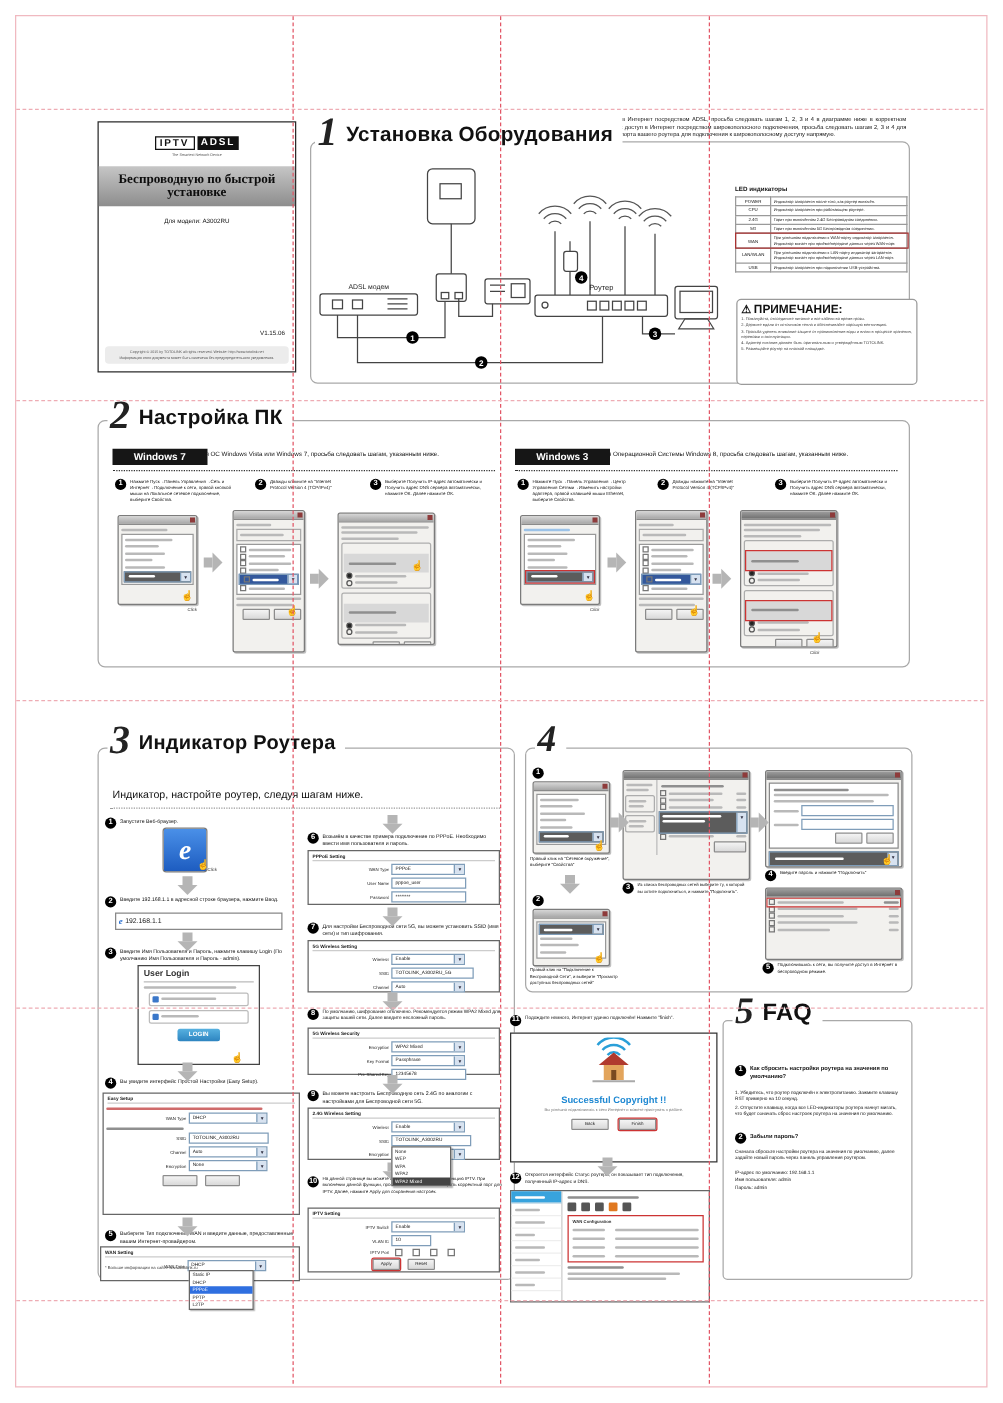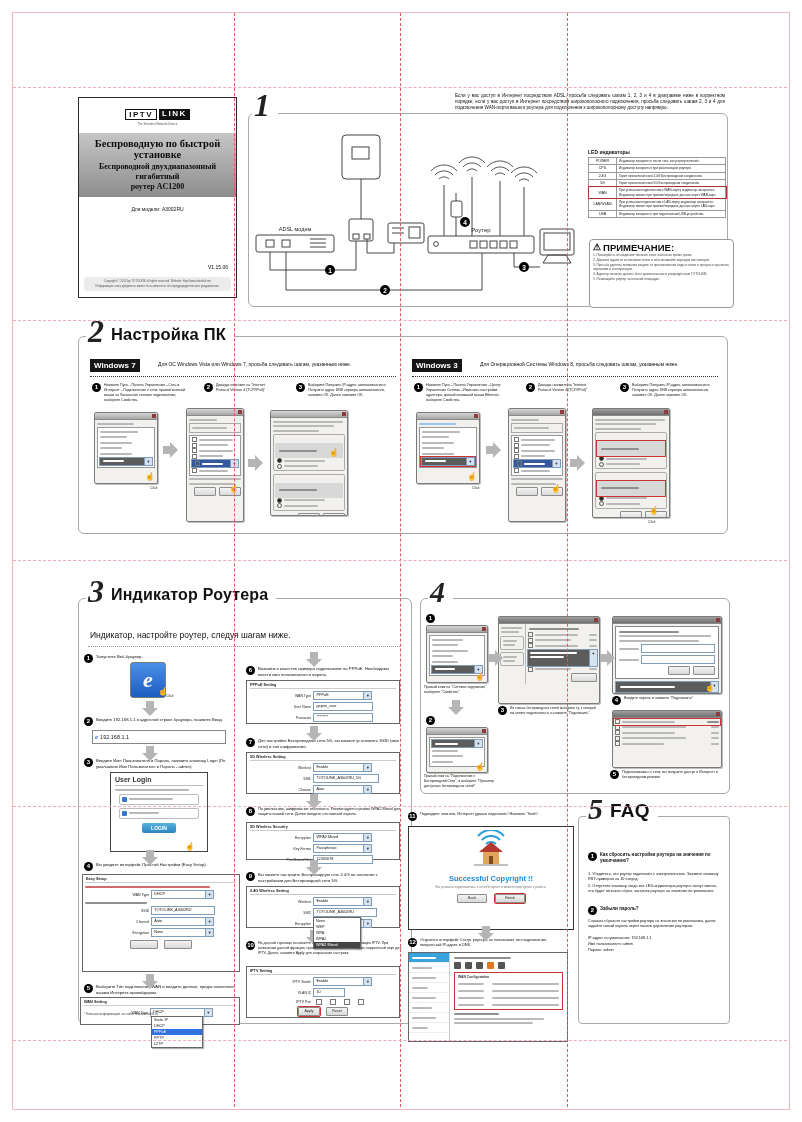--- a/index.html
+++ b/index.html
@@ -8,21 +8,21 @@
   .x{position:absolute}
   
   .frame{left:12px;top:12px;width:776px;height:1096px;border:1px solid #f0b9c0}
   .vfold{top:13px;height:1094px;width:0;border-left:1px dashed #e25767;z-index:40}
   .hfold{left:13px;width:774px;height:0;border-top:1px dashed #eeacb4;z-index:40}
   
   .panel{border:1px solid #a9a9a9;border-radius:6px;background:#fff}
   .sechead{display:flex;align-items:flex-end;gap:7px;background:#fff;padding:0 8px 2px 2px;z-index:2}
   .secnum{font-family:"Liberation Serif",serif;font-style:italic;font-weight:bold;line-height:.82;color:#222}
   .sectitle{font-weight:bold;color:#111;letter-spacing:.2px}
-  .badge{background:#161616;color:#fff;font-weight:bold;font-size:8px;padding:2px 4px;z-index:2}
+  .badge{background:#161616;color:#fff;font-weight:bold;font-size:8px;padding:2px 17px;z-index:2}
   .dotted{border-top:1.5px dotted #333;height:0}
   
   .t32{font-size:3.2px;line-height:1.5}.t34{font-size:3.4px;line-height:1.45}
   .t36{font-size:3.6px;line-height:1.4}.t38{font-size:3.8px;line-height:1.35}
   .t42{font-size:4.2px;line-height:1.35}.t46{font-size:4.6px;line-height:1.35}
   .t5{font-size:5px;line-height:1.4}
   .jt{text-align:justify}
   .step{display:flex;gap:3px;align-items:flex-start}
   .circ{flex:0 0 auto;display:inline-block;width:9px;height:9px;border-radius:50%;background:#000;color:#fff;
         text-align:center;line-height:9.5px;font-size:6px;font-weight:bold}
@@ -138,41 +138,38 @@
   <div class="x vfold" style="left:567px"></div>
   <div class="x hfold" style="top:87px"></div>
   <div class="x hfold" style="top:320px"></div>
   <div class="x hfold" style="top:560px"></div>
   <div class="x hfold" style="top:806px"></div>
   <div class="x hfold" style="top:1040px"></div>
 
   <div class="x cover">
     <div class="logo">
       <span class="lt">IPTV</span>
-      <span class="lk">LINK</span>
+      <span class="lk">ADSL</span>
     </div>
     <div class="tagline">The Smartest Network Device</div>
     <div class="band">
       <div class="t1">Беспроводную по быстрой установке</div>
-      <div class="t2">
-        <div>Беспроводной двухдиапазонный гигабитный</div>
-        <div>роутер AC1200</div>
-      </div>
     </div>
     <div class="model">Для модели: A3002RU</div>
     <div class="ver">V1.15.06</div>
     <div class="copybox">
       <div>Copyright © 2015 by TOTOLINK all rights reserved. Website: http://www.totolink.net</div>
       <div>Информация этого документа может быть изменена без предупредительного уведомления.</div>
     </div>
   </div>
 
   <div class="x panel" style="left:248px;top:113px;width:478px;height:192px"></div>
   <div class="x sechead" style="left:252px;top:92px">
     <span class="secnum" style="font-size:32px">1</span>
+    <span class="sectitle" style="font-size:16.5px">Установка Оборудования</span>
   </div>
   <div class="x t46 jt" style="left:455px;top:93px;width:270px;background:#fff">Если у вас доступ в Интернет посредством ADSL, просьба следовать шагам 1, 2, 3 и 4 в диаграмме ниже в корректном порядке; если у вас доступ в Интернет посредством широкополосного подключения, просьба следовать шагам 2, 3 и 4 для подключения WAN-порта вашего роутера для подключения к широкополосному доступу напрямую.</div>
 
   <svg class="x" style="left:252px;top:123px" width="338" height="180" viewBox="0 0 338 180">
     <defs>
       <g id="wf" stroke="#555" stroke-width="1" fill="none">
         <path d="M-5 -4 A7 7 0 0 1 5 -4"></path>
         <path d="M-9 -8 A12 12 0 0 1 9 -8"></path>
         <path d="M-13 -12 A17 17 0 0 1 13 -12"></path>
       </g>

